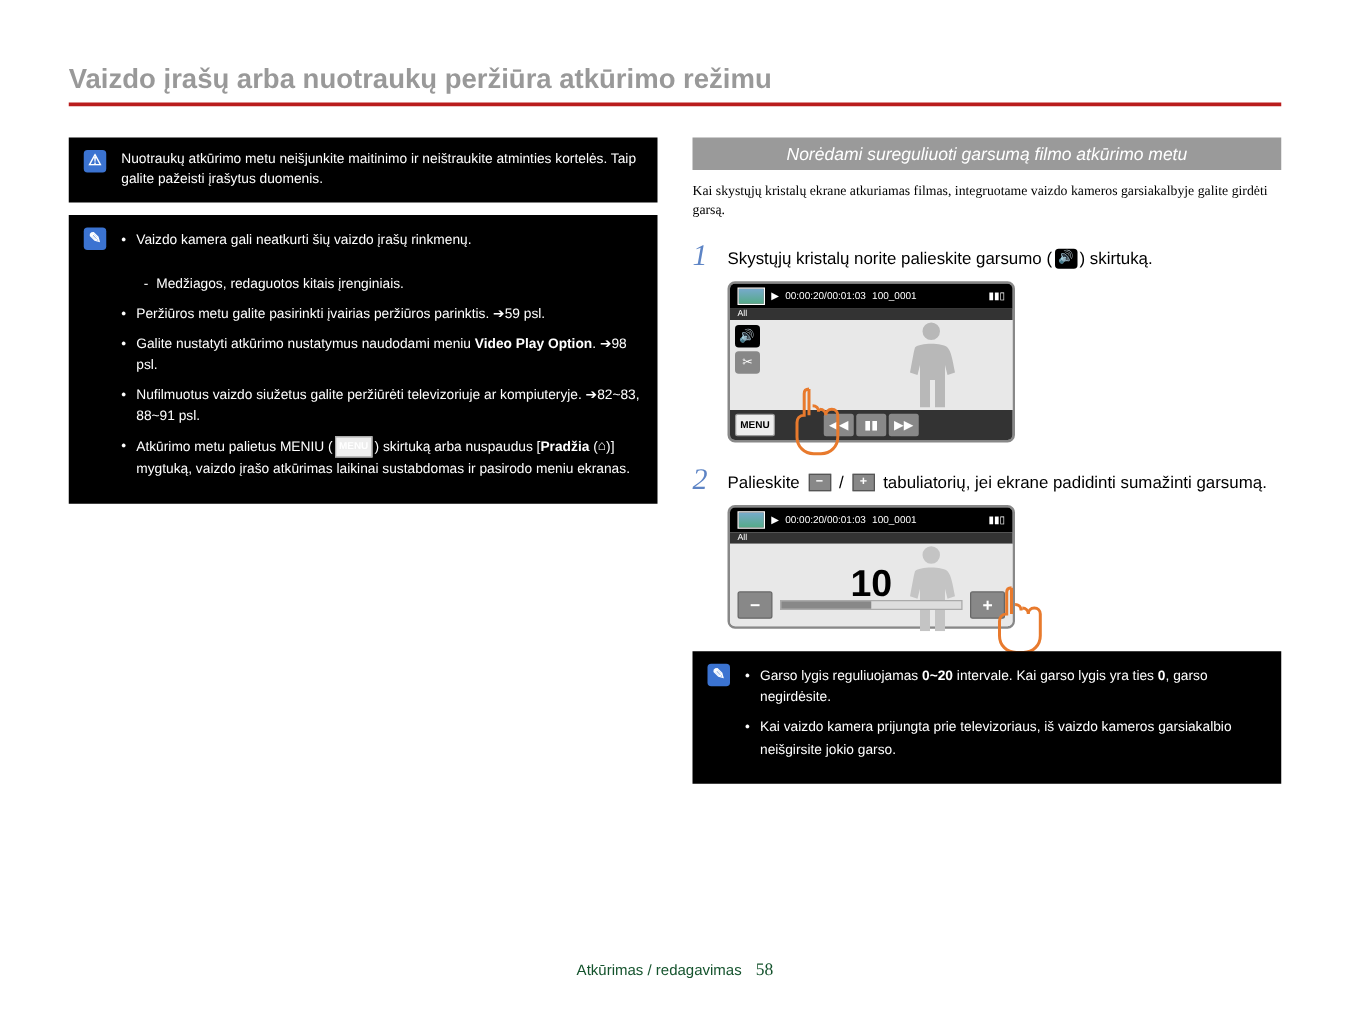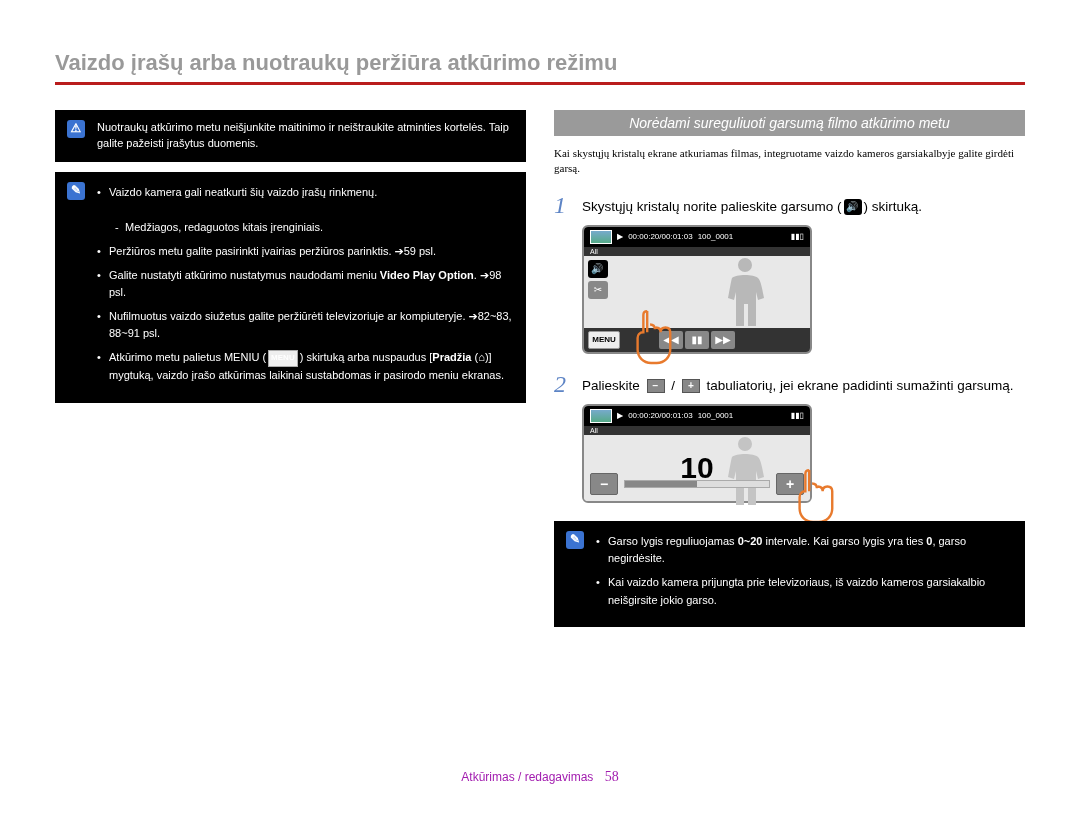--- a/index.html
+++ b/index.html
@@ -132,21 +132,21 @@
   .finger {
     position:absolute; left:44px; top:52px; width:48px; height:60px;
   }
   .finger2 { position:absolute; right:-28px; bottom:-26px; width:48px; height:60px; }
   .vol-body{height:66px;position:relative;background:#e8e8e8;border-bottom-left-radius:4px;border-bottom-right-radius:4px;}
   .vol-big{position:absolute;left:50%;top:16px;transform:translateX(-50%);font-size:30px;font-weight:bold;color:#000;}
   .vol-row{position:absolute;bottom:6px;left:6px;right:6px;display:flex;align-items:center;gap:6px;}
   .vbtn{width:28px;height:22px;background:#888;color:#fff;display:flex;align-items:center;justify-content:center;font-size:14px;font-weight:bold;border-radius:2px;border:1px solid #666;}
   .vbar{flex:1;height:8px;background:#ddd;border:1px solid #aaa;position:relative;}
   .vbar::before{content:"";position:absolute;left:0;top:0;bottom:0;width:50%;background:#888;}
-  .footer{position:absolute;bottom:40px;left:0;right:0;text-align:center;font-size:12px;color:#a21caf;}
+  .footer{position:absolute;bottom:40px;left:0;right:0;text-align:center;font-size:12px;color:#14532d;}
   .footer .pg{font-size:14px;font-family:Georgia,serif;margin-left:8px;}
 </style>
 </head>
 <body>
 
 <div class="page-title">Vaizdo įrašų arba nuotraukų peržiūra atkūrimo režimu</div>
 
 <div class="cols">
 
   <div class="col">

